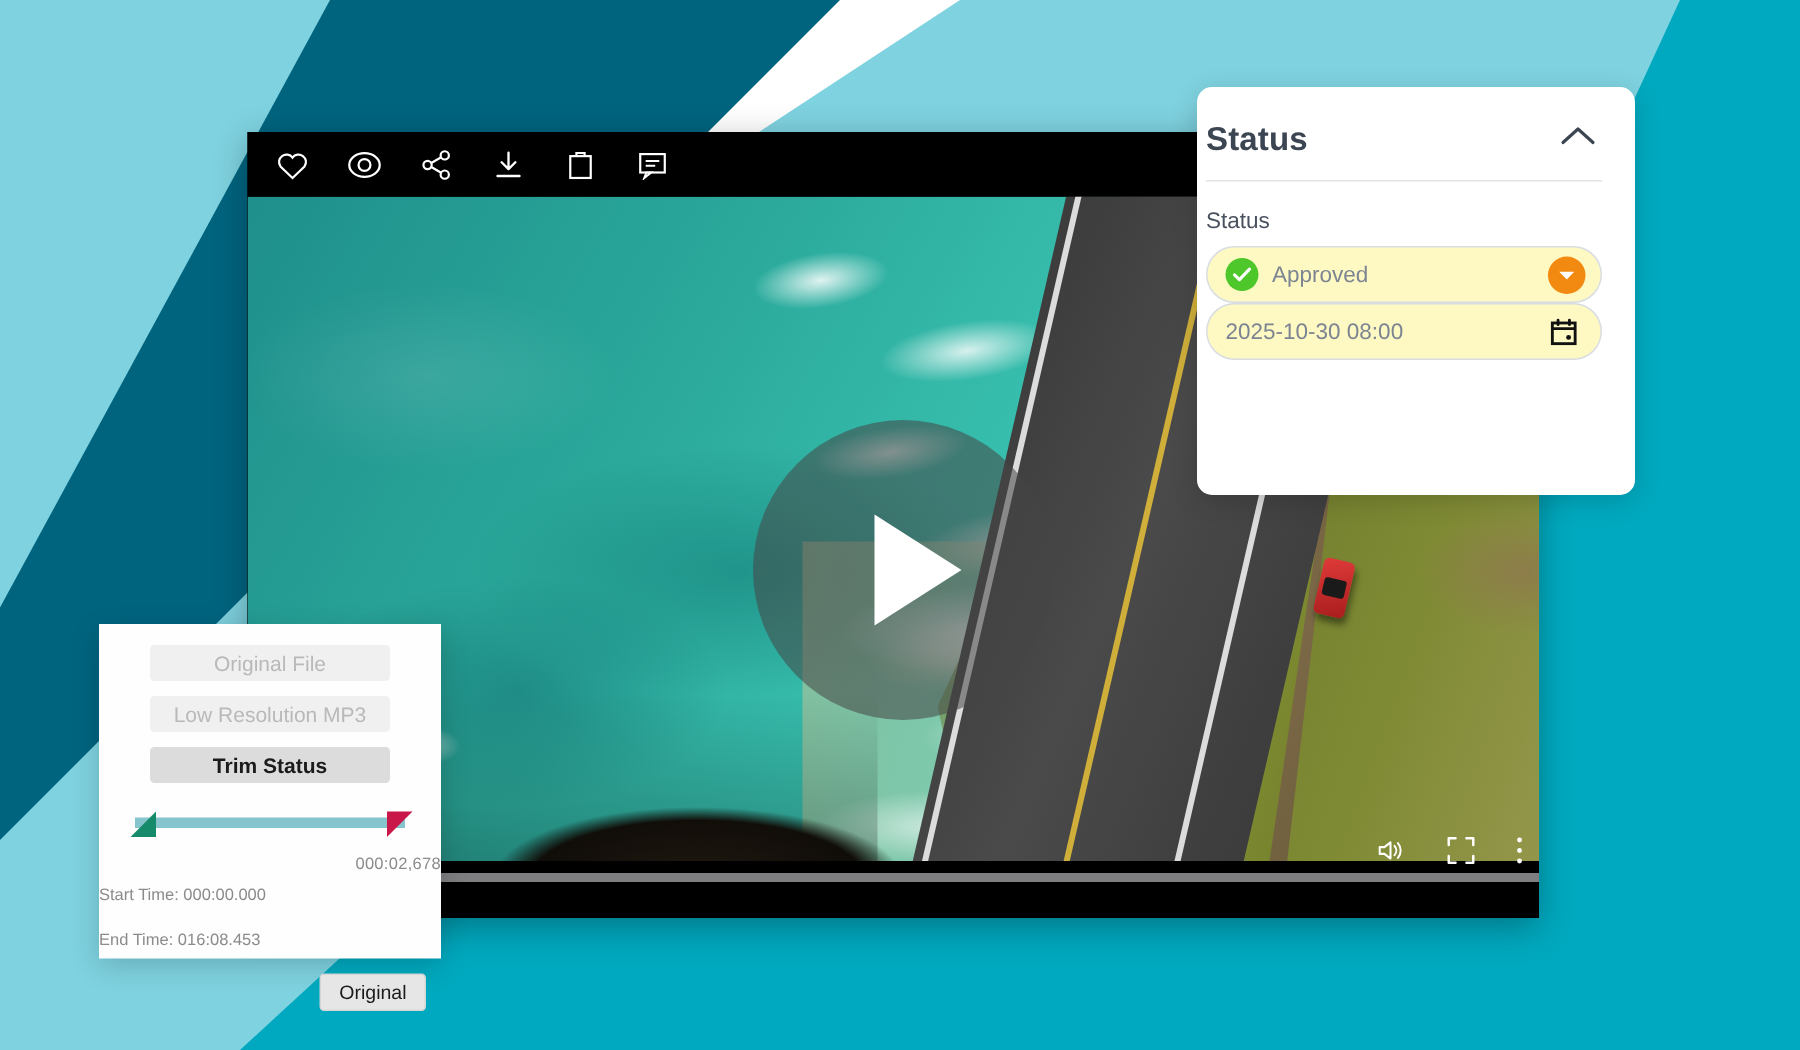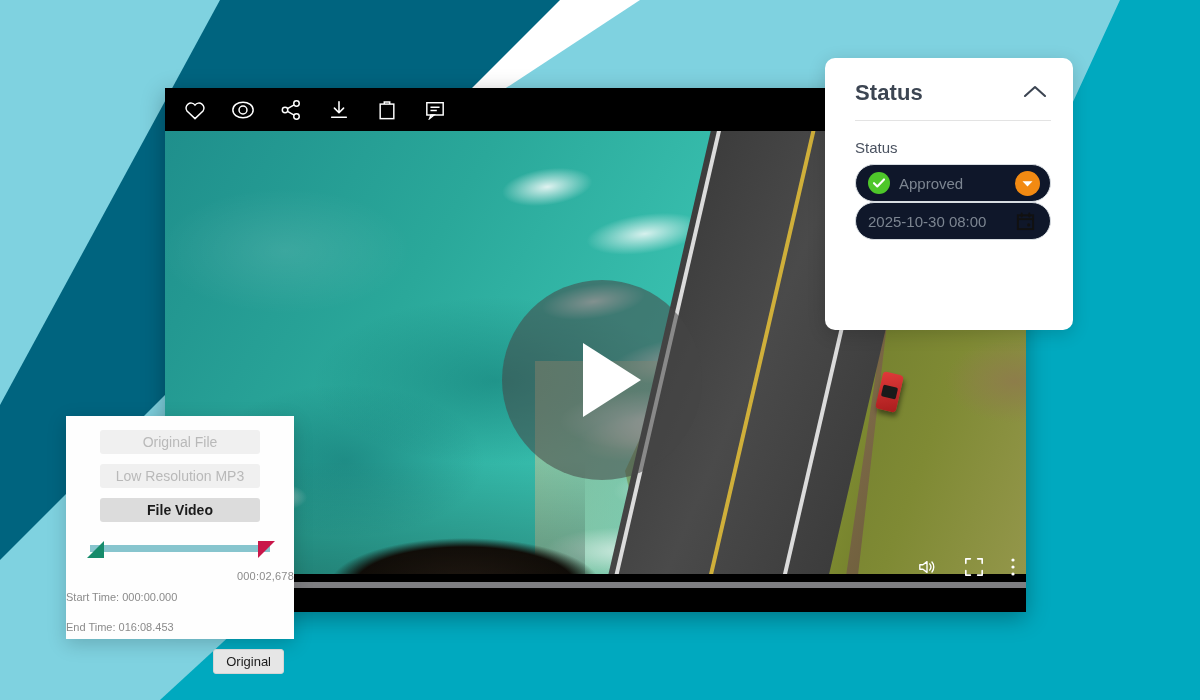--- a/index.html
+++ b/index.html
@@ -201,41 +201,41 @@
     position:absolute; left:0; bottom:0; width:100%; height:6px;
     background: rgba(230,230,235,0.55);
     z-index: 6; cursor:pointer;
   }
   .vp-letterbox {
     position:absolute; left:0; bottom:0; width:100%; height:24px; background:#000;
   }
 
   
   #status-card {
-    position:absolute; left: 825px; top: 58px;
-    width: 248px; height: 272px;
+    position:absolute; left: 798px; top: 58px;
+    width: 292px; height: 272px;
     background:#fff; border-radius: 10px;
     box-shadow: 0 4px 18px rgba(0,0,0,0.16);
-    padding: 22px 22px 0 30px;
+    padding: 22px 22px 0 6px;
     z-index: 20;
   }
   .sc-head {
     display:flex; align-items:center; justify-content:space-between;
     padding-bottom: 14px;
     border-bottom: 1px solid #e3e3e3;
   }
   .sc-title { font-size: 22px; color:#3c4552; font-weight:700; letter-spacing:.1px; }
   .chev { cursor:pointer; padding: 2px 4px; }
   .sc-label {
     font-size: 15px; color:#4a5260; margin-top: 18px; margin-bottom: 8px;
   }
   .sc-field {
     height: 38px; border:1px solid #d8dde2; border-radius: 19px;
     display:flex; align-items:center; padding: 0 8px 0 12px;
-    background:#0f172a; cursor:pointer;
+    background:#fef9c3; cursor:pointer;
   }
   .sc-field .val { font-size: 15px; color:#7c8591; flex:1; }
   .ok-badge {
     width:22px; height:22px; border-radius:50%;
     background:#4ec72a; display:flex; align-items:center; justify-content:center;
     margin-right: 9px; flex:none;
   }
   .orange-dd {
     width:25px; height:25px; border-radius:50%;
     background:#F28A12; display:flex; align-items:center; justify-content:center;
@@ -430,21 +430,21 @@
             <path d="M6 1.5v3.2M14 1.5v3.2" stroke="#111" stroke-width="2" stroke-linecap="round"></path>
             <circle cx="13.4" cy="13.6" r="1.7" fill="#111"></circle>
           </svg>
       </span>
     </div>
   </div>
 
   <div id="trim-panel">
     <div class="tp-btn disabled">Original File</div>
     <div class="tp-btn disabled">Low Resolution MP3</div>
-    <div class="tp-btn active">File Video</div>
+    <div class="tp-btn active">Trim Status</div>
 
     <div class="tp-slider">
       <div class="tp-track"></div>
       <div class="tp-handle-l"></div>
       <div class="tp-handle-r"></div>
     </div>
 
     <div class="tp-cur">000:02,678</div>
     <div class="tp-times">
       <span>Start Time: 000:00.000</span>

